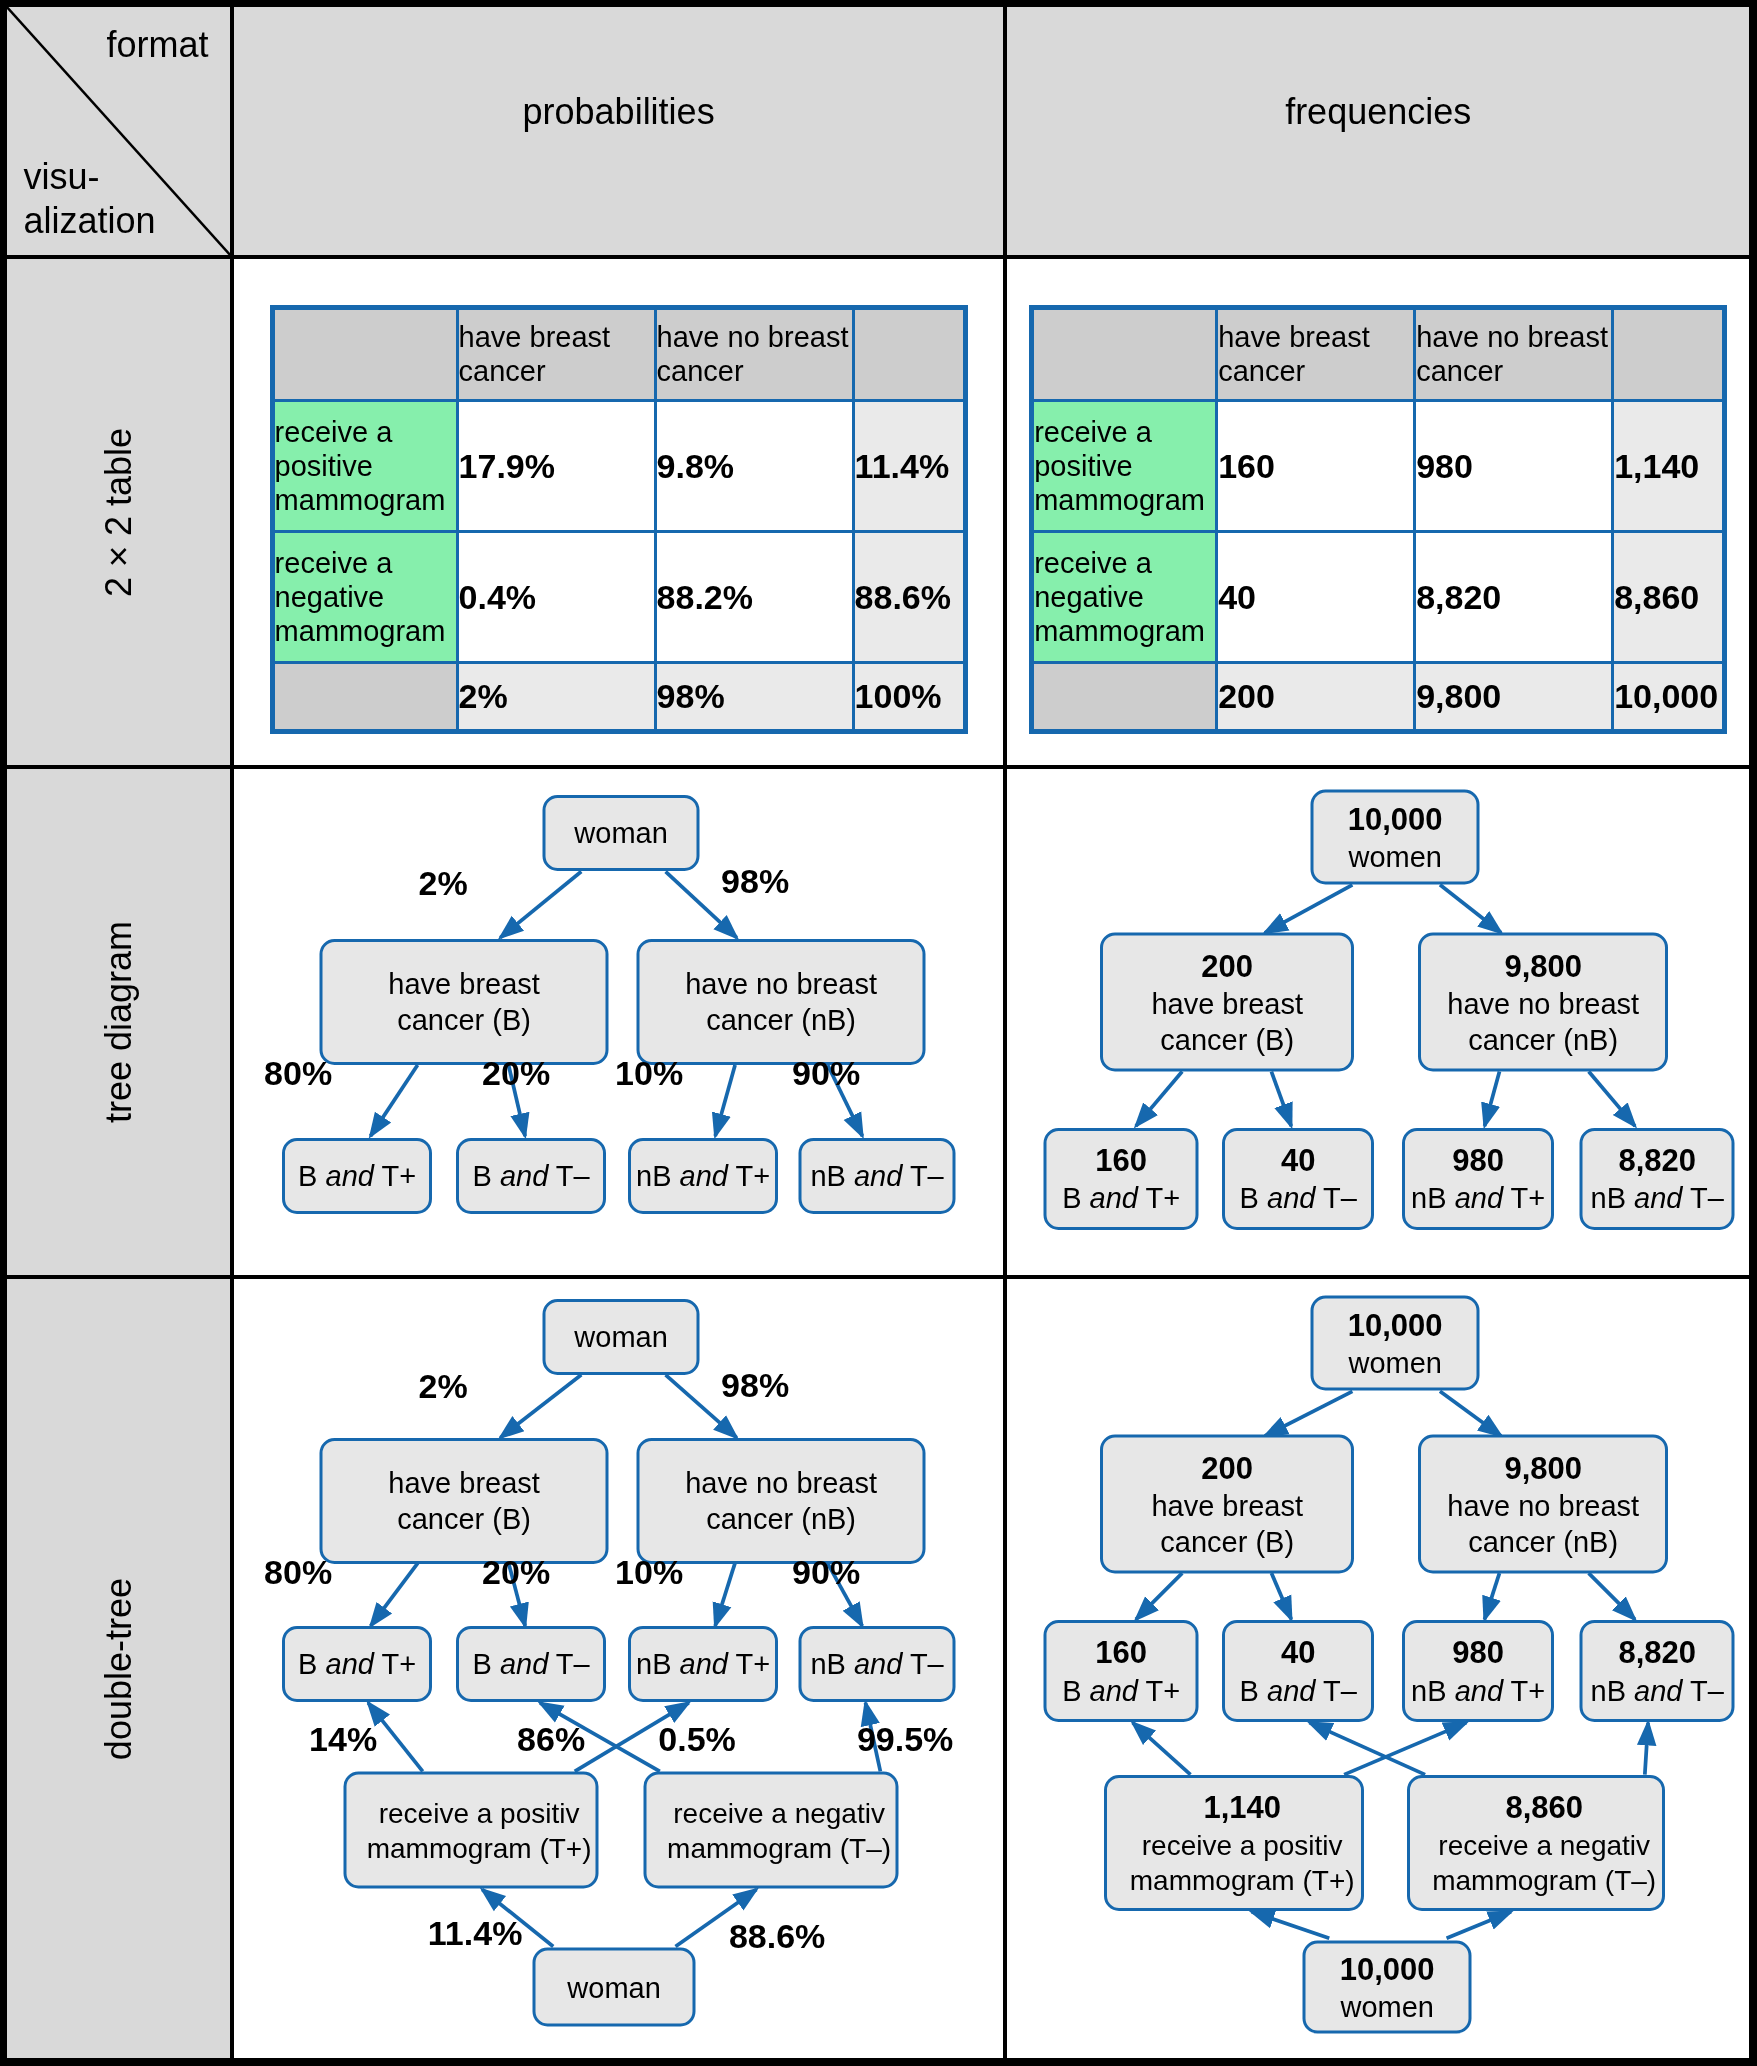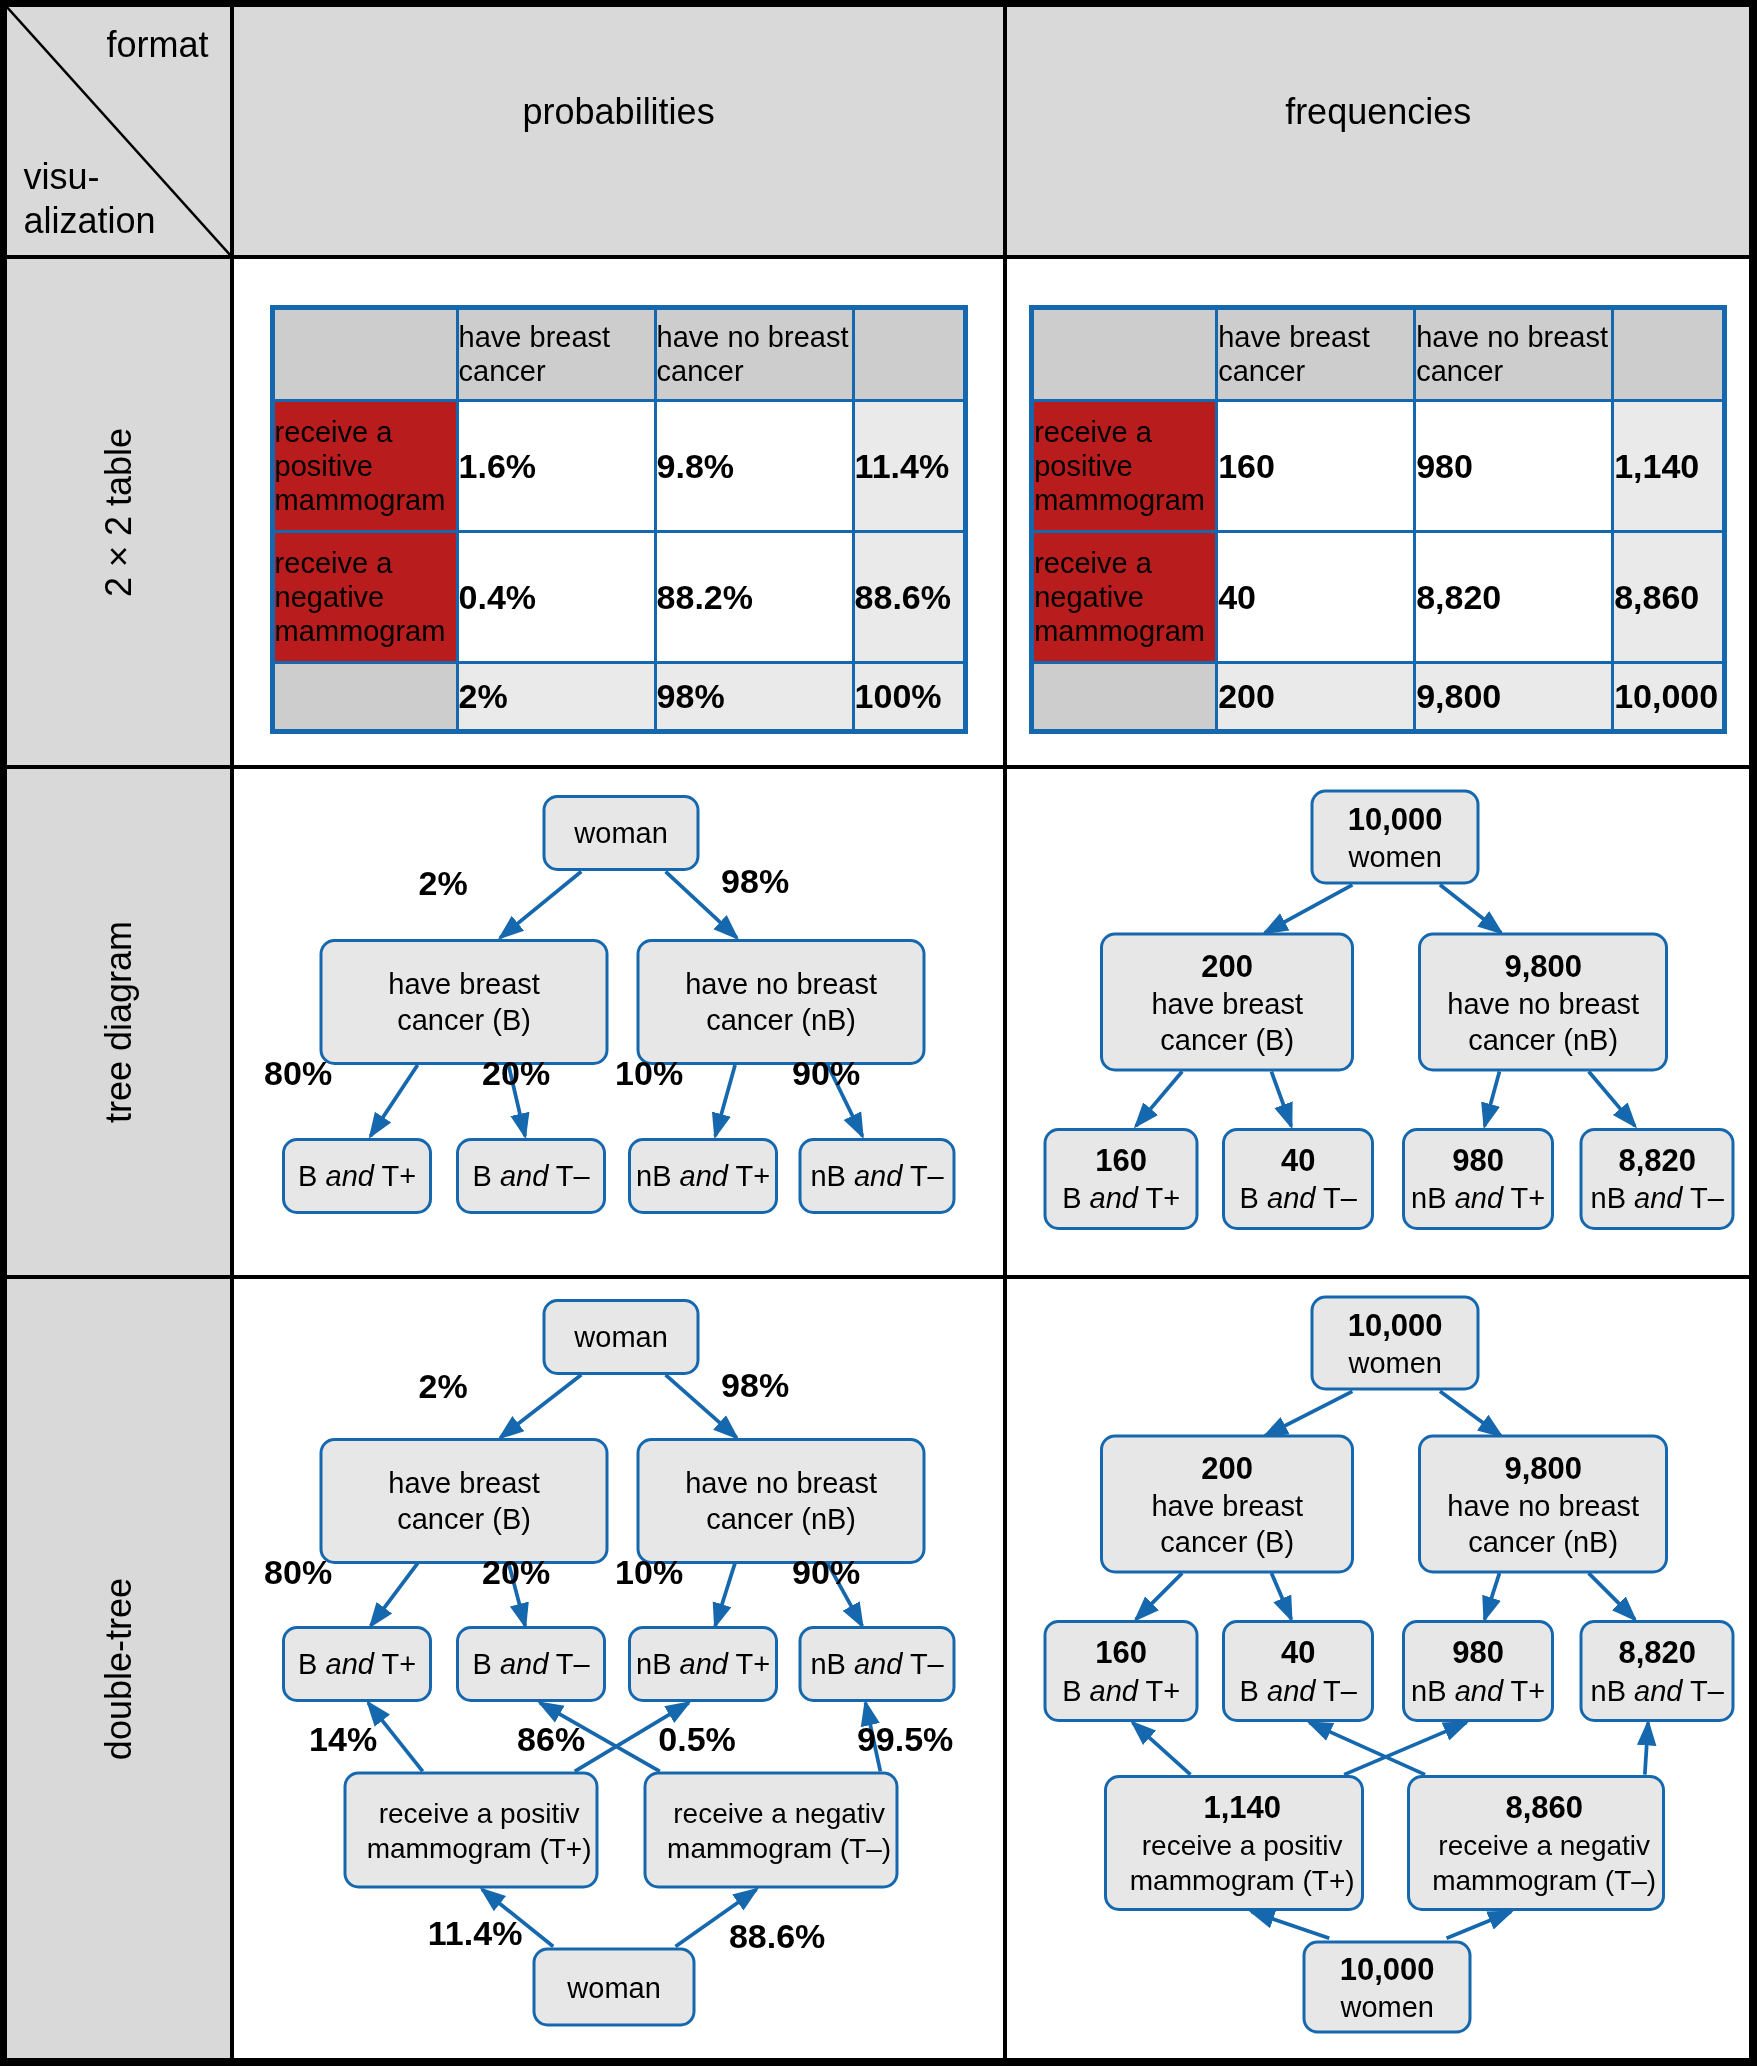--- a/index.html
+++ b/index.html
@@ -26,21 +26,21 @@
 
   
   .rowlabel { display:flex; align-items:center; justify-content:center; }
   .rowlabel span { writing-mode:vertical-rl; transform:rotate(180deg); font-size:36px; white-space:nowrap; }
 
   
   .tblwrap { display:flex; justify-content:center; margin-top:46px; }
   table.inner { border-collapse:collapse; table-layout:fixed; border:5px solid #1668ae; }
   table.inner td { box-sizing:border-box; border:3.3px solid #1668ae; vertical-align:middle; padding:0; }
   td.hd { background:#cdcdcd; font-size:29px; line-height:1.15; }
-  td.rh { background:#b91c1c; font-size:29px; line-height:1.18; text-align:left; padding-left:10.7px; }
+  td.rh { background:#86efac; font-size:29px; line-height:1.18; text-align:left; padding-left:10.7px; }
   td.dt { background:#ffffff; font-weight:bold; font-size:34px; }
   td.tt { background:#eaeaea; font-weight:bold; font-size:34px; }
 
   
   .diagram { position:relative; }
   svg.arrows { position:absolute; left:0; top:0; }
   .node {
     position:absolute; transform:translate(-50%,-50%); box-sizing:border-box;
     background:#e7e7e7; border:3.3px solid #1668ae; border-radius:15px;
     display:flex; flex-direction:column; align-items:center; justify-content:center;
@@ -87,21 +87,21 @@
           </colgroup>
         <tbody>
             <tr style="height:93px">
           <td class="hd"></td>
           <td class="hd">have breast cancer</td>
           <td class="hd">have no breast cancer</td>
           <td class="hd"></td>
         </tr>
         <tr style="height:131px">
           <td class="rh">receive a positive mammogram</td>
-          <td class="dt">1.6%</td>
+          <td class="dt">17.9%</td>
           <td class="dt">9.8%</td>
           <td class="tt">11.4%</td>
         </tr>
         <tr style="height:131px">
           <td class="rh">receive a negative mammogram</td>
           <td class="dt">0.4%</td>
           <td class="dt">88.2%</td>
           <td class="tt">88.6%</td>
         </tr>
         <tr style="height:69px">

